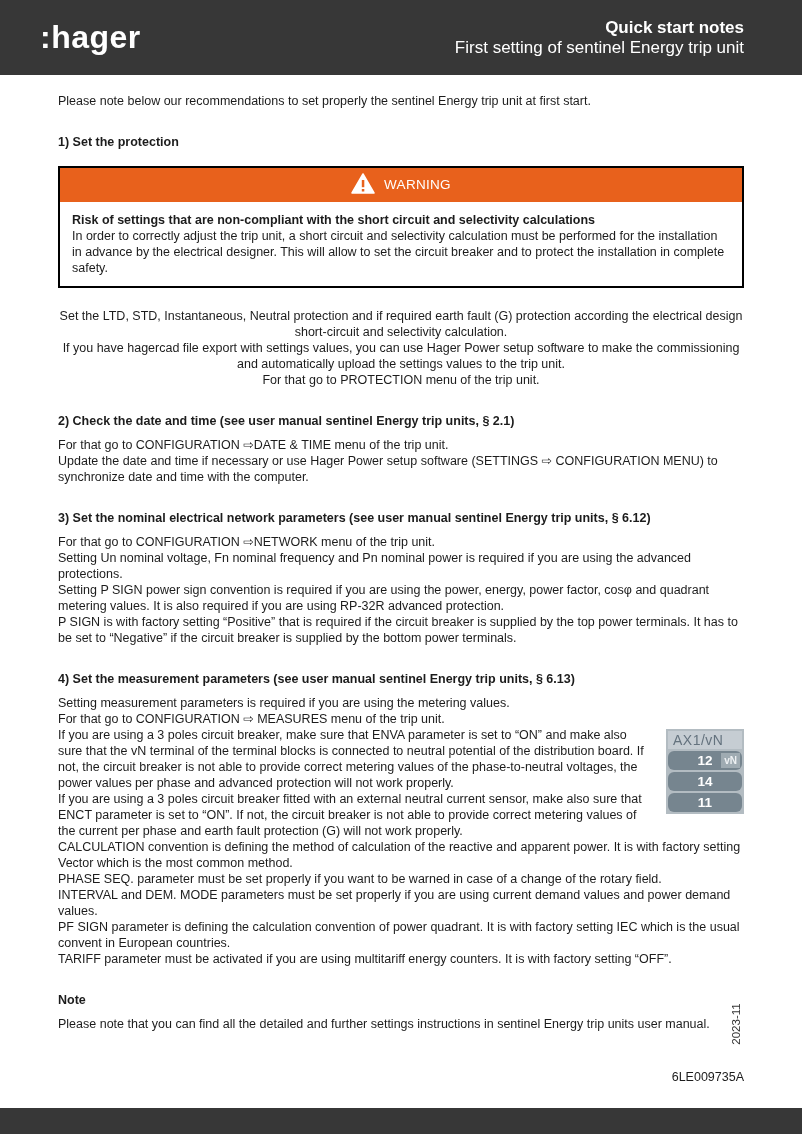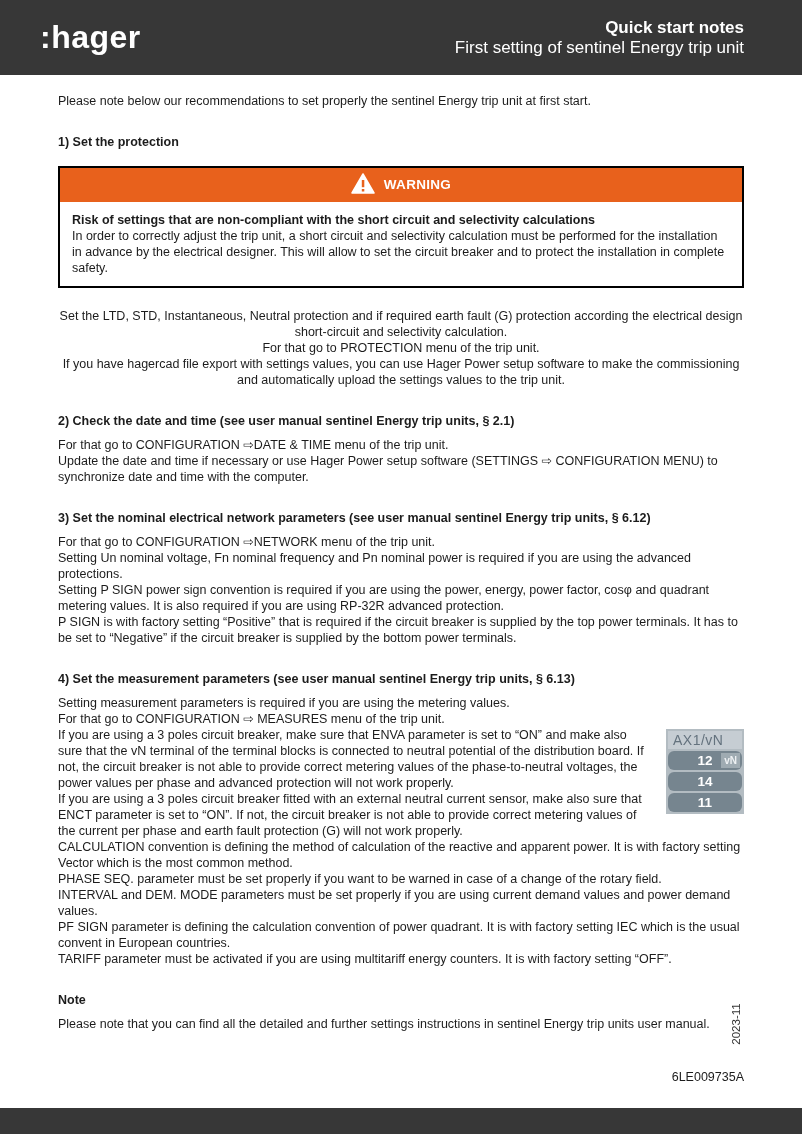--- a/index.html
+++ b/index.html
@@ -23,21 +23,21 @@
   }
   .intro { margin:18px 0 0 0; }
   .sec-heading { font-size:12.5px; font-weight:bold; margin:25px 0 8px 0; }
   .para { margin:0; }
   .para.after-box { margin-top:20px;text-align:center; }
   .line { min-height:16px; }
 
   .warning-box { margin-top:16px; border:2px solid #000; }
   .warning-head {
     height:34px; background:#e8611c; display:flex; align-items:center; justify-content:center;
-    gap:9px; color:#fff; font-weight:bold; font-size:13.5px; letter-spacing:0.3px;
+    gap:9px; color:#fff; font-weight:normal; font-size:13.5px; letter-spacing:0.3px;
   }
   .warning-title { font-weight:bold; margin:10px 12px 0 12px; }
   .warning-body { margin:0 12px 10px 12px; }
 
   .terminal {
     float:right; width:78px; margin:2px 0 6px 14px;
     background:#b3bcc2; padding:2px; box-sizing:border-box;
   }
   .terminal-label {
     background:#c6cdd3; color:#64727e; font-weight:normal; font-size:14px;
@@ -93,22 +93,22 @@
           </svg>
         </span>
         <span>WARNING</span>
       </div>
       <div class="warning-title">Risk of settings that are non-compliant with the short circuit and selectivity calculations</div>
       <div class="warning-body">In order to correctly adjust the trip unit, a short circuit and selectivity calculation must be performed for the installation in advance by the electrical designer. This will allow to set the circuit breaker and to protect the installation in complete safety.</div>
     </div>
 
     <div class="para after-box">
       <div class="line">Set the LTD, STD, Instantaneous, Neutral protection and if required earth fault (G) protection according the electrical design short-circuit and selectivity calculation.</div>
+      <div class="line">If you have hagercad file export with settings values, you can use Hager Power setup software to make the commissioning and automatically upload the settings values to the trip unit.</div>
       <div class="line">For that go to PROTECTION menu of the trip unit.</div>
-      <div class="line">If you have hagercad file export with settings values, you can use Hager Power setup software to make the commissioning and automatically upload the settings values to the trip unit.</div>
     </div>
 
     <h2 class="sec-heading">2) Check the date and time (see user manual sentinel Energy trip units, § 2.1)</h2>
     <div class="para">
       <div class="line">For that go to CONFIGURATION ⇨DATE &amp; TIME menu of the trip unit.</div>
       <div class="line">Update the date and time if necessary or use Hager Power setup software (SETTINGS  ⇨ CONFIGURATION MENU) to synchronize date and time with the computer.</div>
     </div>
 
     <h2 class="sec-heading">3) Set the nominal electrical network parameters (see user manual sentinel Energy trip units, § 6.12)</h2>
     <div class="para">

